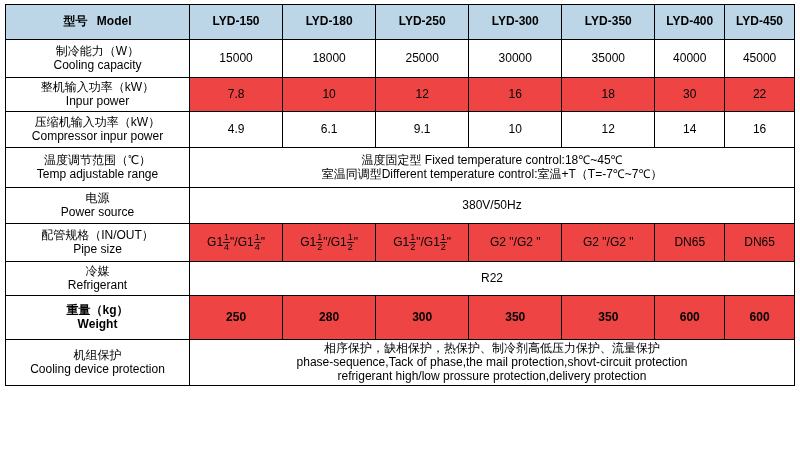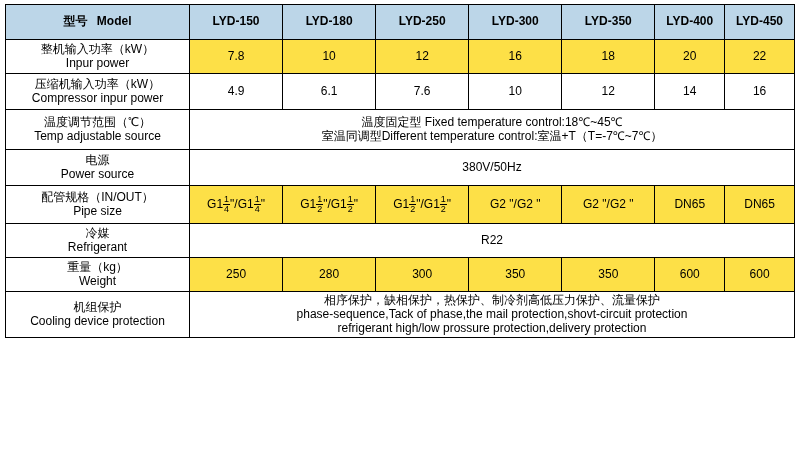--- a/index.html
+++ b/index.html
@@ -38,21 +38,21 @@
   .cn { display: block; }
   .en { display: block; }
   .hdr td {
     background: #bcd6e8;
     font-weight: bold;
     height: 30px;
     font-size: 14px;
   }
   .hdr td.label { font-weight: bold; }
   .rowA td { background: #ffffff; }
-  .rowB td { background: #fde047; }
+  .rowB td { background: #ef4444; }
   .rowA td.label, .rowB td.label { background: #ffffff; }
   .num { font-size: 13px; }
   .wide { font-size: 13px; margin-top: 7px; }
   .small { font-size: 11px; }
   .tiny { font-size: 10.5px; line-height: 1.25; }
   .frac {
     display: inline-block;
     vertical-align: middle;
     text-align: center;
     font-size: 9px;
@@ -88,53 +88,66 @@
       </td>
       <td>LYD-150</td>
       <td>LYD-180</td>
       <td>LYD-250</td>
       <td>LYD-300</td>
       <td>LYD-350</td>
       <td>LYD-400</td>
       <td>LYD-450</td>
     </tr>
 
+    <tr class="rowA" style="height:38px;">
+      <td class="label">
+        <span class="cn">制冷能力（W）</span>
+        <span class="en">Cooling capacity</span>
+      </td>
+      <td class="num">15000</td>
+      <td class="num">18000</td>
+      <td class="num">25000</td>
+      <td class="num">30000</td>
+      <td class="num">35000</td>
+      <td class="num">40000</td>
+      <td class="num">45000</td>
+    </tr>
 
     <tr class="rowB" style="height:34px;">
       <td class="label">
         <span class="cn">整机输入功率（kW）</span>
         <span class="en">Inpur power</span>
       </td>
       <td class="num">7.8</td>
       <td class="num">10</td>
       <td class="num">12</td>
       <td class="num">16</td>
       <td class="num">18</td>
-      <td class="num">20</td>
+      <td class="num">30</td>
       <td class="num">22</td>
     </tr>
 
     <tr class="rowA" style="height:36px;">
       <td class="label">
         <span class="cn">压缩机输入功率（kW）</span>
         <span class="en">Compressor inpur power</span>
       </td>
       <td class="num">4.9</td>
       <td class="num">6.1</td>
-      <td class="num">7.6</td>
+      <td class="num">9.1</td>
       <td class="num">10</td>
       <td class="num">12</td>
       <td class="num">14</td>
       <td class="num">16</td>
     </tr>
 
     <tr class="rowB" style="height:40px;">
       <td class="label">
         <span class="cn">温度调节范围（℃）</span>
-        <span class="en">Temp adjustable source</span>
+        <span class="en">Temp adjustable range</span>
       </td>
       <td colspan="7" class="wide" style="background:#ffffff;">
         <div>温度固定型 Fixed temperature control:18℃~45℃</div>
         <div>室温同调型Different temperature control:室温+T（T=-7℃~7℃）</div>
       </td>
     </tr>
 
     <tr class="rowA" style="height:36px;">
       <td class="label">
         <span class="cn">电源</span>
@@ -166,21 +179,21 @@
     </tr>
 
     <tr class="rowA" style="height:34px;">
       <td class="label">
         <span class="cn">冷媒</span>
         <span class="en">Refrigerant</span>
       </td>
       <td colspan="7" class="wide">R22</td>
     </tr>
 
-    <tr class="rowB" style="height:34px;">
+    <tr class="rowB" style="height:44px;font-weight:bold;">
       <td class="label">
         <span class="cn">重量（kg）</span>
         <span class="en">Weight</span>
       </td>
       <td class="num">250</td>
       <td class="num">280</td>
       <td class="num">300</td>
       <td class="num">350</td>
       <td class="num">350</td>
       <td class="num">600</td>

